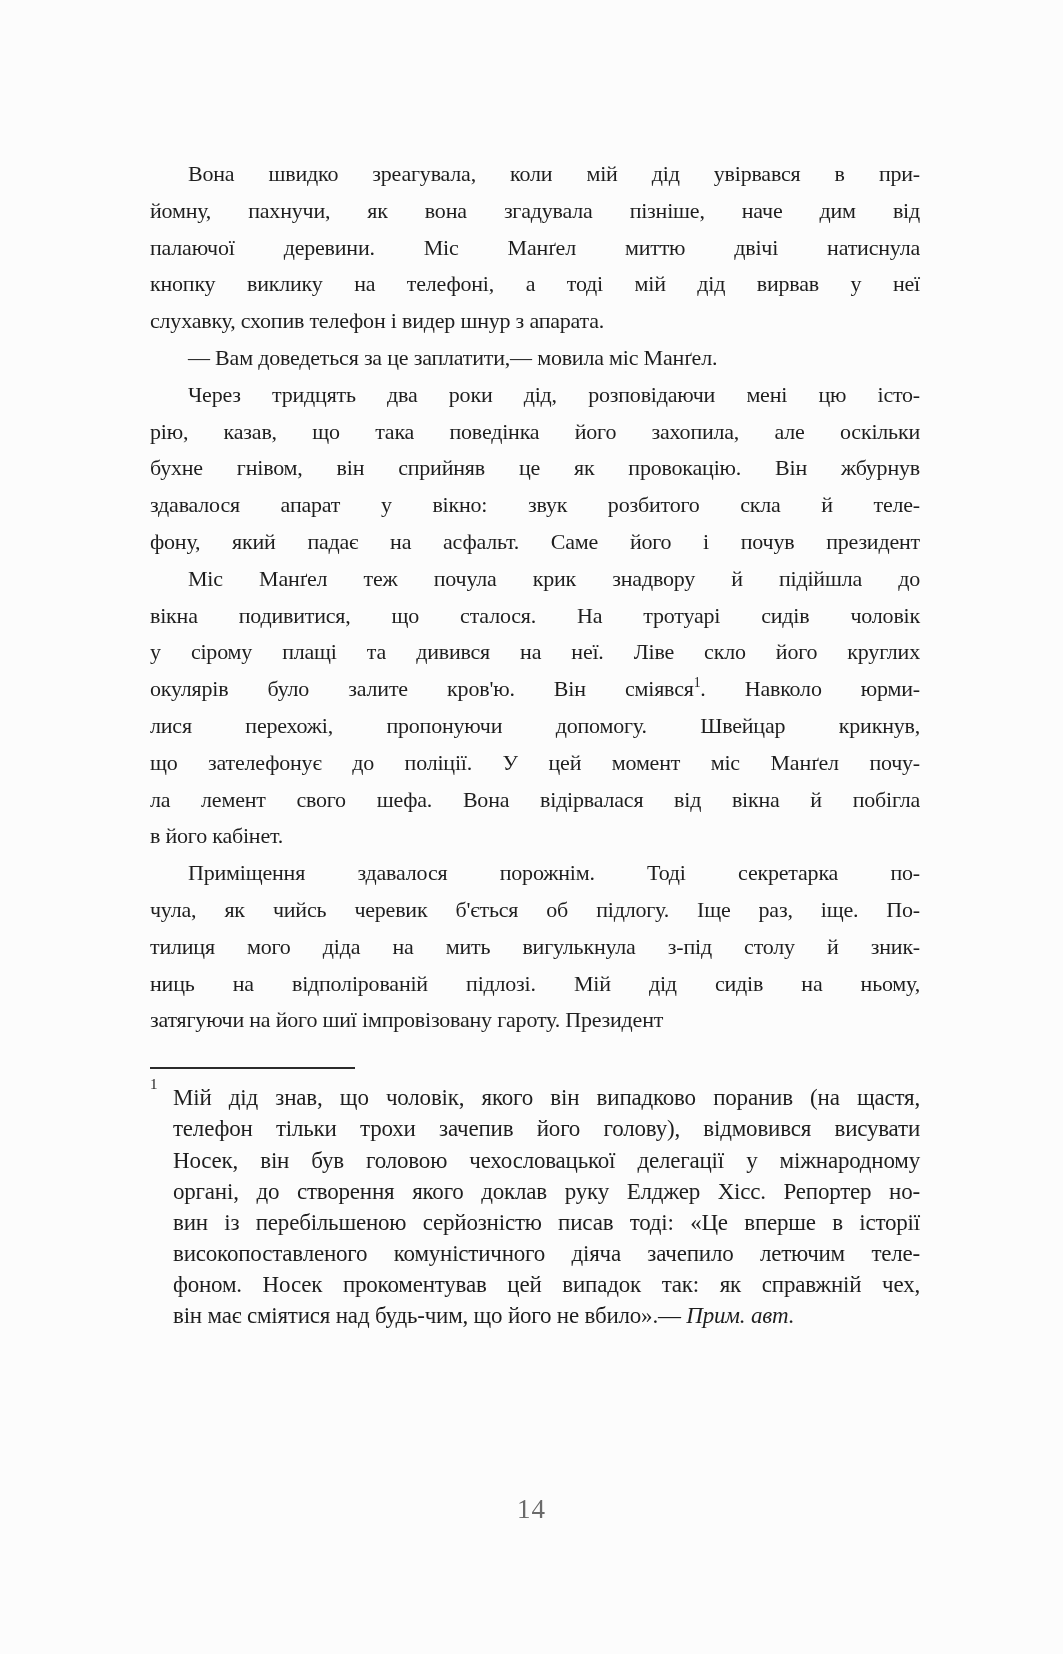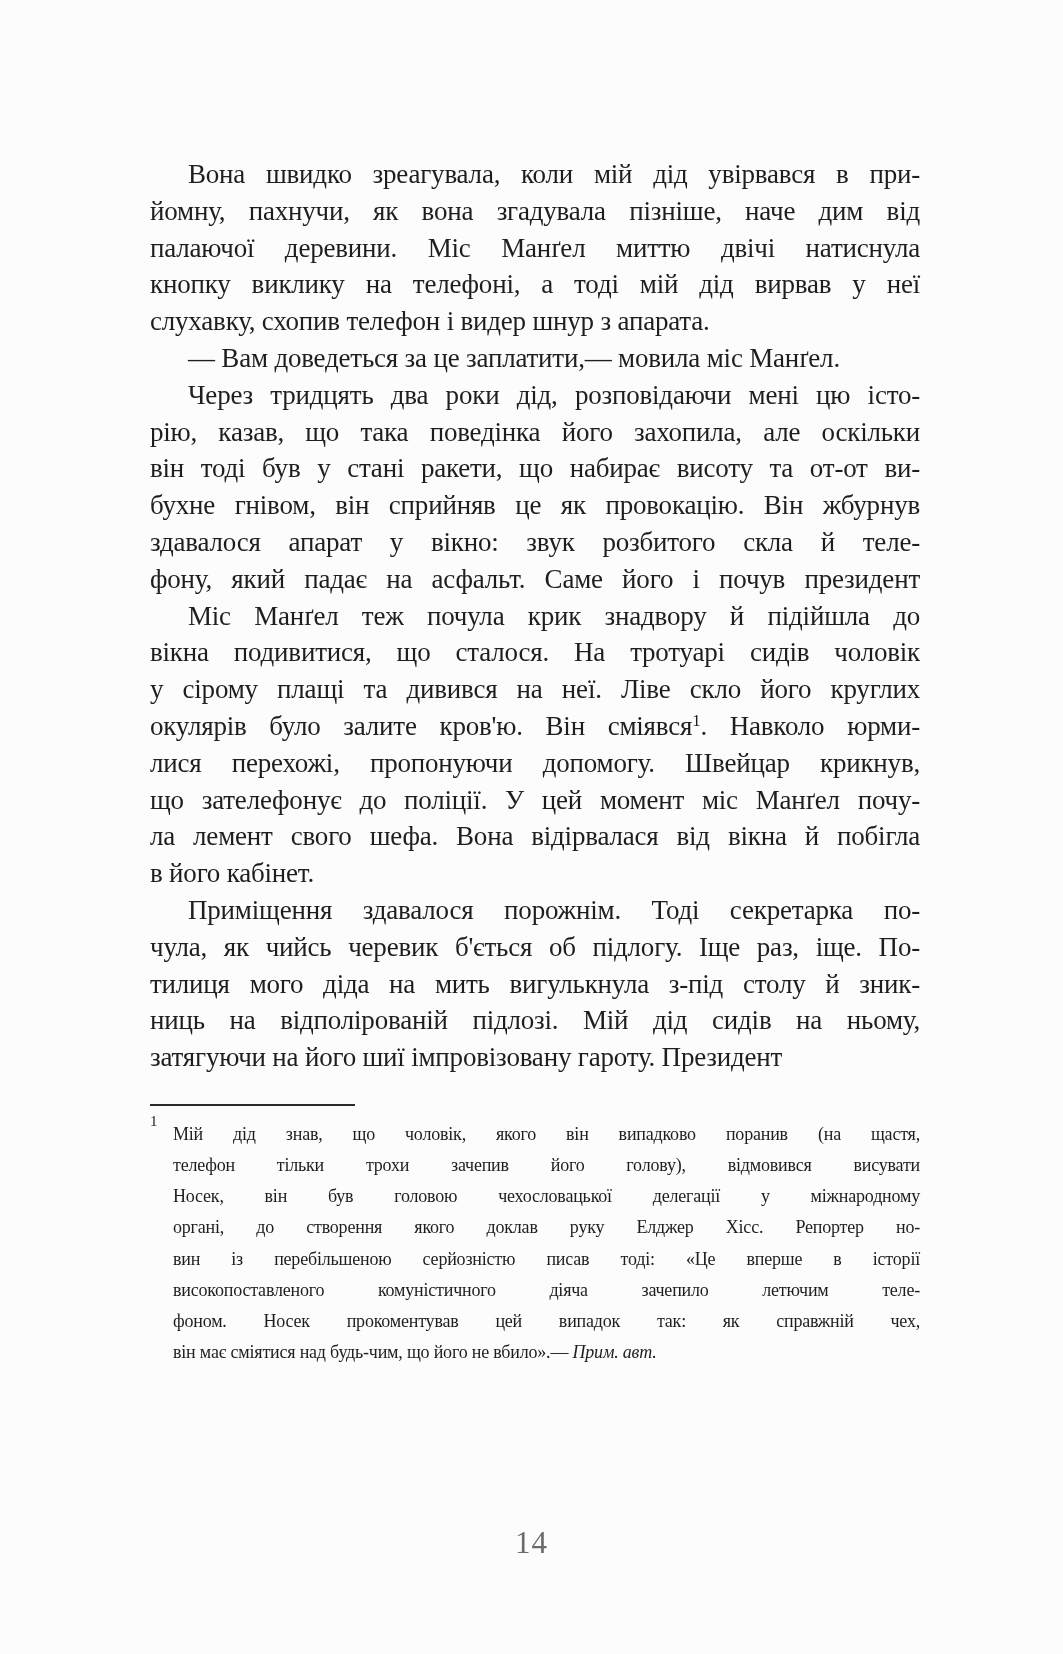--- a/index.html
+++ b/index.html
@@ -15,21 +15,21 @@
     font-family: "Liberation Serif", "DejaVu Serif", serif;
     overflow: hidden;
   }
   .text-block {
     position: absolute;
     left: 150px;
     top: 156px;
     width: 770px;
   }
   .body-text .line {
-    font-size: 27px;
+    font-size: 22px;
     line-height: 36.8px;
     height: 36.8px;
     letter-spacing: -0.2px;
     text-align: justify;
     text-align-last: justify;
     white-space: nowrap;
     overflow: visible;
   }
   .body-text .line.first {
     text-indent: 38px;
@@ -48,21 +48,21 @@
     height: 2px;
     background: #2b2b2b;
     margin-top: 28px;
     margin-bottom: 13px;
   }
   .footnote {
     position: relative;
     padding-left: 23px;
   }
   .footnote .fn-line {
-    font-size: 18px;
+    font-size: 23px;
     line-height: 31.2px;
     height: 31.2px;
     letter-spacing: -0.2px;
     text-align: justify;
     text-align-last: justify;
     white-space: nowrap;
   }
   .footnote .fn-line.last {
     text-align: right;
     text-align-last: left;
@@ -72,43 +72,41 @@
     left: 0;
     top: -6px;
     font-size: 15px;
   }
   .page-number {
     position: absolute;
     top: 1494px;
     left: 0;
     width: 100%;
     text-align: center;
-    font-size: 31px;
+    font-size: 27px;
     letter-spacing: 1px;
     color: #6a6a6a;
-    margin-top: 31px;
   }
 </style>
 </head>
 <body>
 
 <div class="page">
 
   <div class="text-block">
 
     <div class="body-text">
         <div class="line first">Вона швидко зреагувала, коли мій дід увірвався в при-</div>
         <div class="line">йомну, пахнучи, як вона згадувала пізніше, наче дим від</div>
         <div class="line">палаючої деревини. Міс Манґел миттю двічі натиснула</div>
         <div class="line">кнопку виклику на телефоні, а тоді мій дід вирвав у неї</div>
         <div class="line last">слухавку, схопив телефон і видер шнур з апарата.</div>
         <div class="line first last">— Вам доведеться за це заплатити,— мовила міс Манґел.</div>
         <div class="line first">Через тридцять два роки дід, розповідаючи мені цю істо-</div>
         <div class="line">рію, казав, що така поведінка його захопила, але оскільки</div>
-        <div class="line">він тоді був у стані ракети, що набирає висоту та от-от ви-</div>
         <div class="line">бухне гнівом, він сприйняв це як провокацію. Він жбурнув</div>
         <div class="line">здавалося апарат у вікно: звук розбитого скла й теле-</div>
         <div class="line">фону, який падає на асфальт. Саме його і почув президент</div>
         <div class="line first">Міс Манґел теж почула крик знадвору й підійшла до</div>
         <div class="line">вікна подивитися, що сталося. На тротуарі сидів чоловік</div>
         <div class="line">у сірому плащі та дивився на неї. Ліве скло його круглих</div>
         <div class="line">окулярів було залите кров'ю. Він сміявся<sup>1</sup>. Навколо юрми-</div>
         <div class="line">лися перехожі, пропонуючи допомогу. Швейцар крикнув,</div>
         <div class="line">що зателефонує до поліції. У цей момент міс Манґел почу-</div>
         <div class="line">ла лемент свого шефа. Вона відірвалася від вікна й побігла</div>

